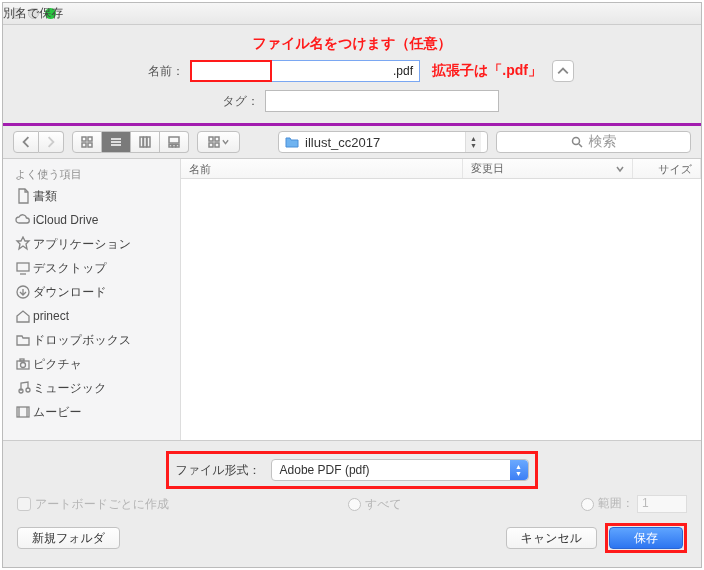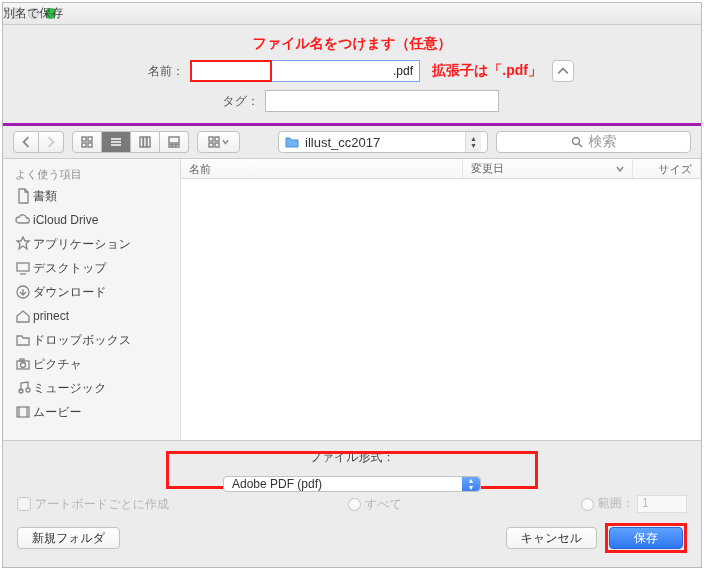--- a/index.html
+++ b/index.html
@@ -201,21 +201,20 @@
   }
   .format-row {
     display: flex;
     align-items: center;
     justify-content: center;
     gap: 10px;
     margin: 4px auto 10px auto;
     width: 360px;
     height: 30px;
     position: relative;
-    flex-direction: column;
   }
   .format-label { color: #444; font-size: 12px; }
   .format-select {
     width: 258px; height: 22px;
     border: 1px solid #c2c2c2;
     border-radius: 4px;
     background: #fff;
     display: flex; align-items: center;
     padding-left: 8px;
     position: relative;

